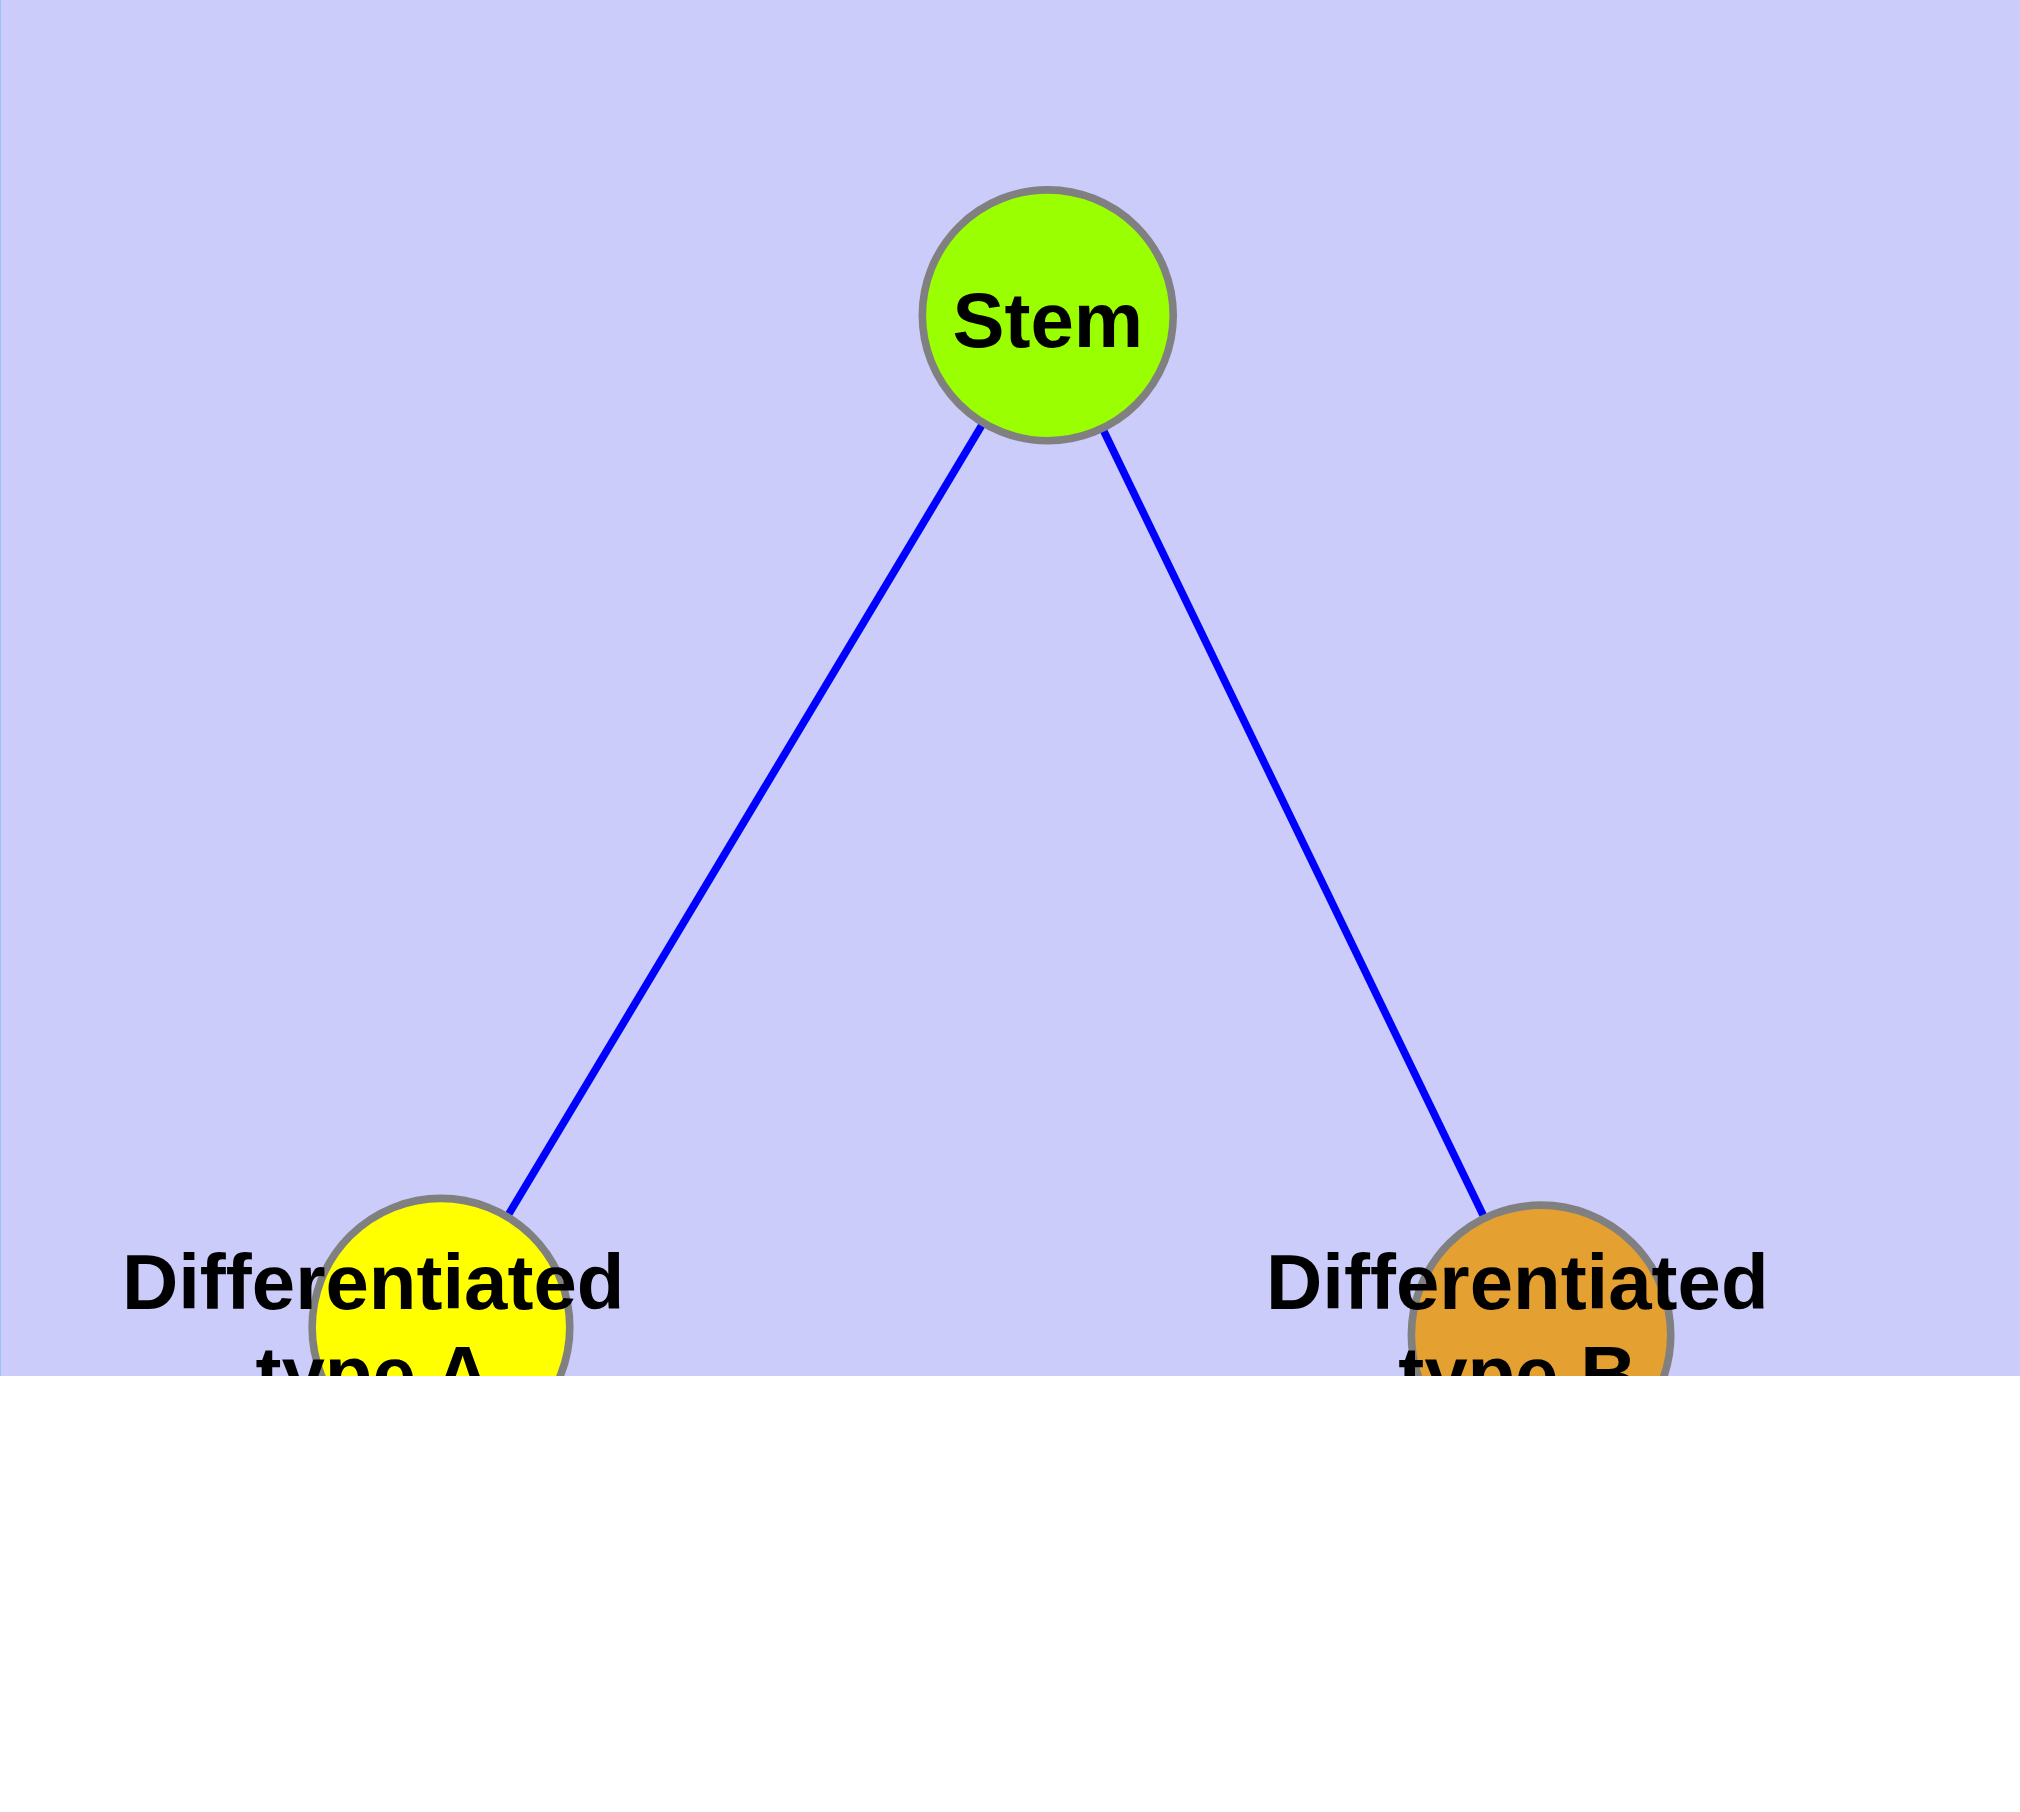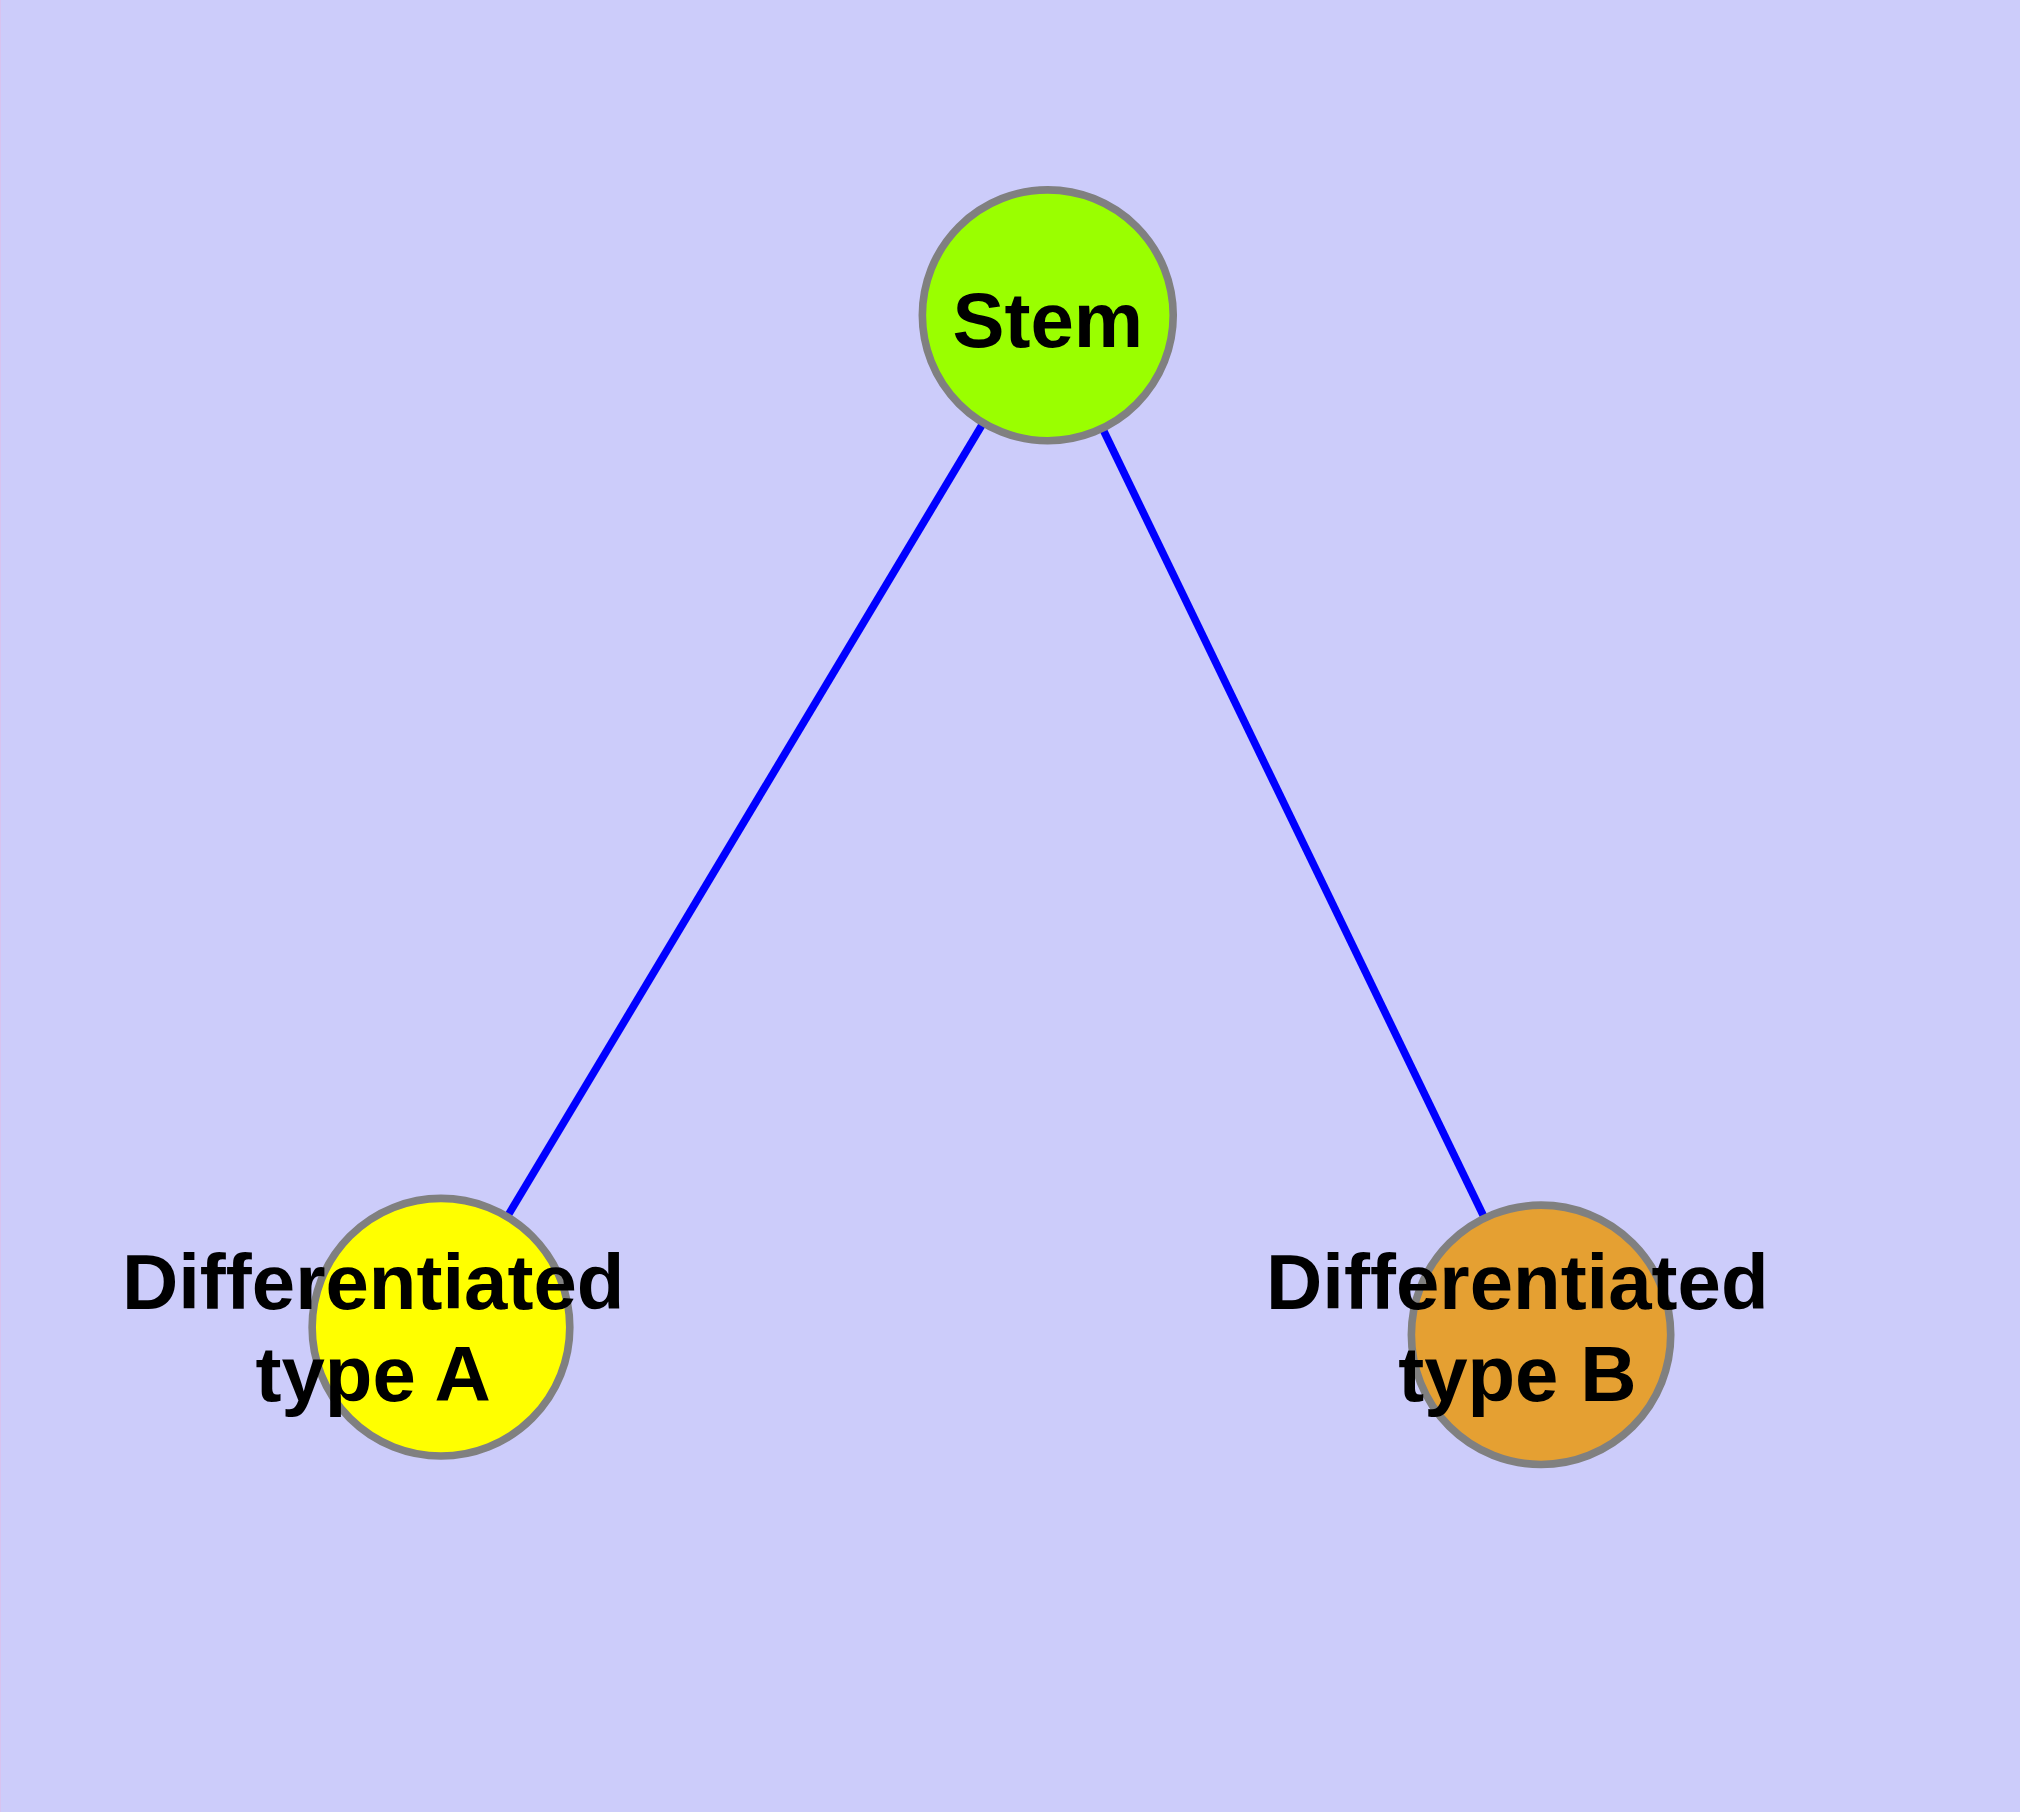--- a/index.html
+++ b/index.html
@@ -32,21 +32,21 @@
     font-family: "Liberation Sans", sans-serif;
     font-weight: bold;
     fill: #000000;
     text-anchor: middle;
     dominant-baseline: auto;
   }
 </style>
 </head>
 <body>
 
-<div id="stage" style="width: 2021px; height: 1812px; background: #f9a8d4;">
+<div id="stage" style="width: 2021px; height: 1376px; background: #0ea5e9;">
   <svg id="graph-svg" viewBox="0 0 2384 2138" xmlns="http://www.w3.org/2000/svg" style="width: 2021px; height: 1812px;">
     <rect id="bg-rect" x="0" y="0" width="2384" height="2138" fill="#ccccfa"></rect>
     <g id="edges-layer">
         <line class="edge-line" x1="1236" y1="372" x2="520" y2="1566" stroke="#0000ff" stroke-width="9"></line>
         <line class="edge-line" x1="1236" y1="372" x2="1818" y2="1575" stroke="#0000ff" stroke-width="9"></line>
       </g>
     <g id="nodes-layer">
         <g>
           <circle class="node-circle" cx="1236" cy="372" r="148" fill="#9aff00" stroke="#808080" stroke-width="9"></circle>
         </g>

